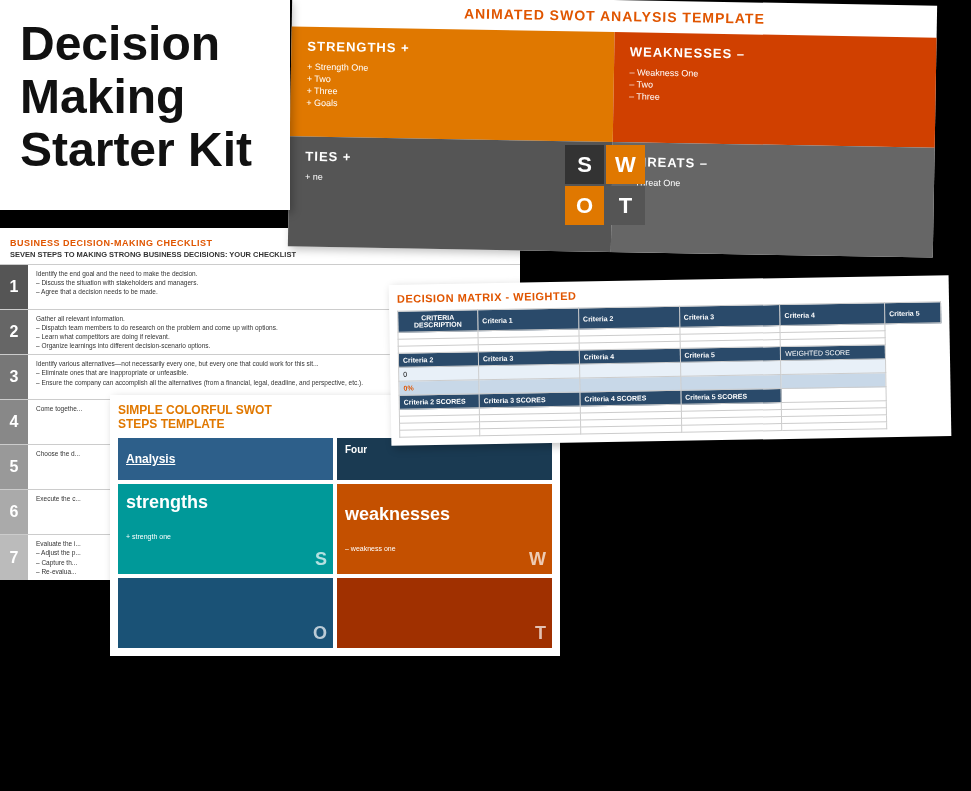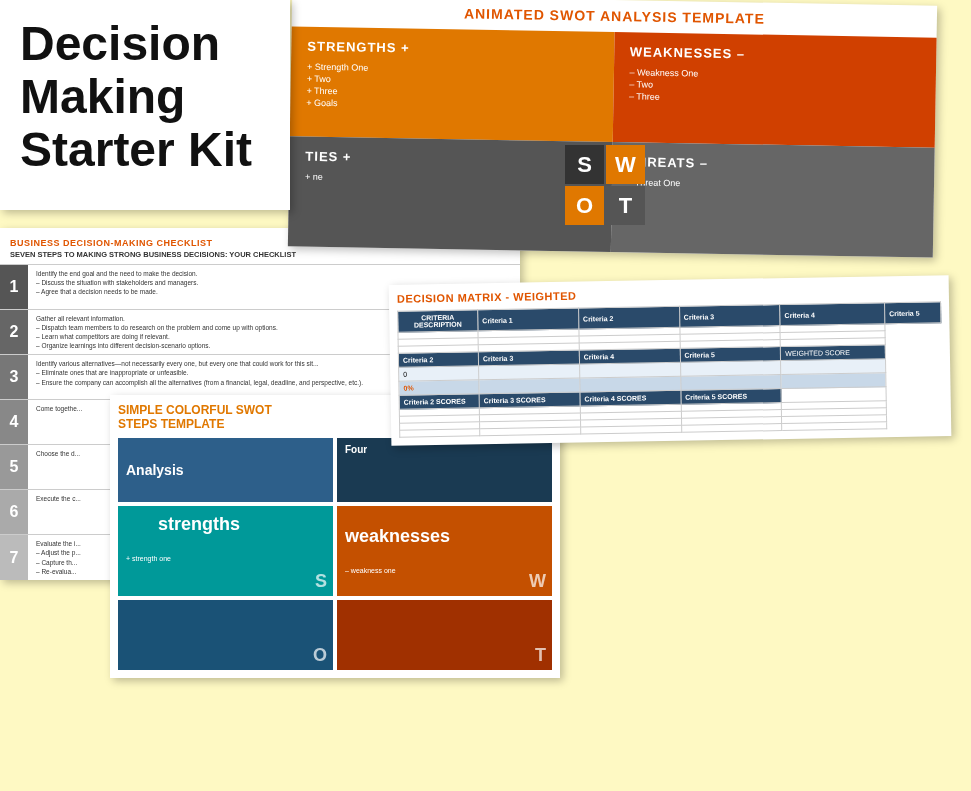--- a/index.html
+++ b/index.html
@@ -9,21 +9,21 @@
       background: #e8e8e8;
       font-family: Arial, sans-serif;
       overflow: hidden;
       position: relative;
     }
 
     
     .main-container {
       width: 971px;
       height: 791px;
-      background: #fef9c3;
+      background: #000000;
       position: relative;
     }
 
     
     .left-panel {
       position: absolute;
       top: 0;
       left: 0;
       width: 290px;
       height: 210px;
@@ -379,27 +379,27 @@
     </div>
   </div>
 
   <div class="swot-simple-panel shadow-card">
     <div style="color:#e07800; font-size:12px; font-weight:900; line-height:1.2; margin-bottom:6px;">
       <span>SIMPLE COLORFUL SWOT</span><br>
       <span>STEPS TEMPLATE</span>
     </div>
 
     <div style="display:flex; gap:4px; margin-bottom:4px;">
-      <div style="flex:1; background:#2d5f8a; color:white; font-size:14px; font-weight:bold; padding:24px 8px;">Analysis</div>
+      <div style="flex:1; background:#2d5f8a; color:white; font-size:12px; font-weight:bold; padding:14px 8px;text-decoration:underline;">Analysis</div>
       <div style="flex:1; background:#1a3a52; color:white; font-size:10px; font-weight:bold; padding:6px 8px;">Four</div>
     </div>
 
     <div style="display:flex; gap:4px; margin-bottom:4px;">
       <div style="flex:1; background:#009999; min-height:90px; padding:8px; position:relative; color:white;">
-        <div style="font-size:18px; font-weight:bold;margin-left:32px;">strengths</div>
+        <div style="font-size:18px; font-weight:bold;">strengths</div>
         <div style="font-size:7px; margin-top:20px;">+ strength one</div>
         <div style="position:absolute; bottom:4px; right:6px; font-size:18px; font-weight:bold; opacity:0.7;">S</div>
       </div>
       <div style="flex:1; background:#c45000; min-height:90px; padding:8px; position:relative; color:white;">
         <div style="font-size:18px; font-weight:bold;margin-top:12px;">weaknesses</div>
         <div style="font-size:7px; margin-top:20px;">– weakness one</div>
         <div style="position:absolute; bottom:4px; right:6px; font-size:18px; font-weight:bold; opacity:0.7;">W</div>
       </div>
     </div>
 

